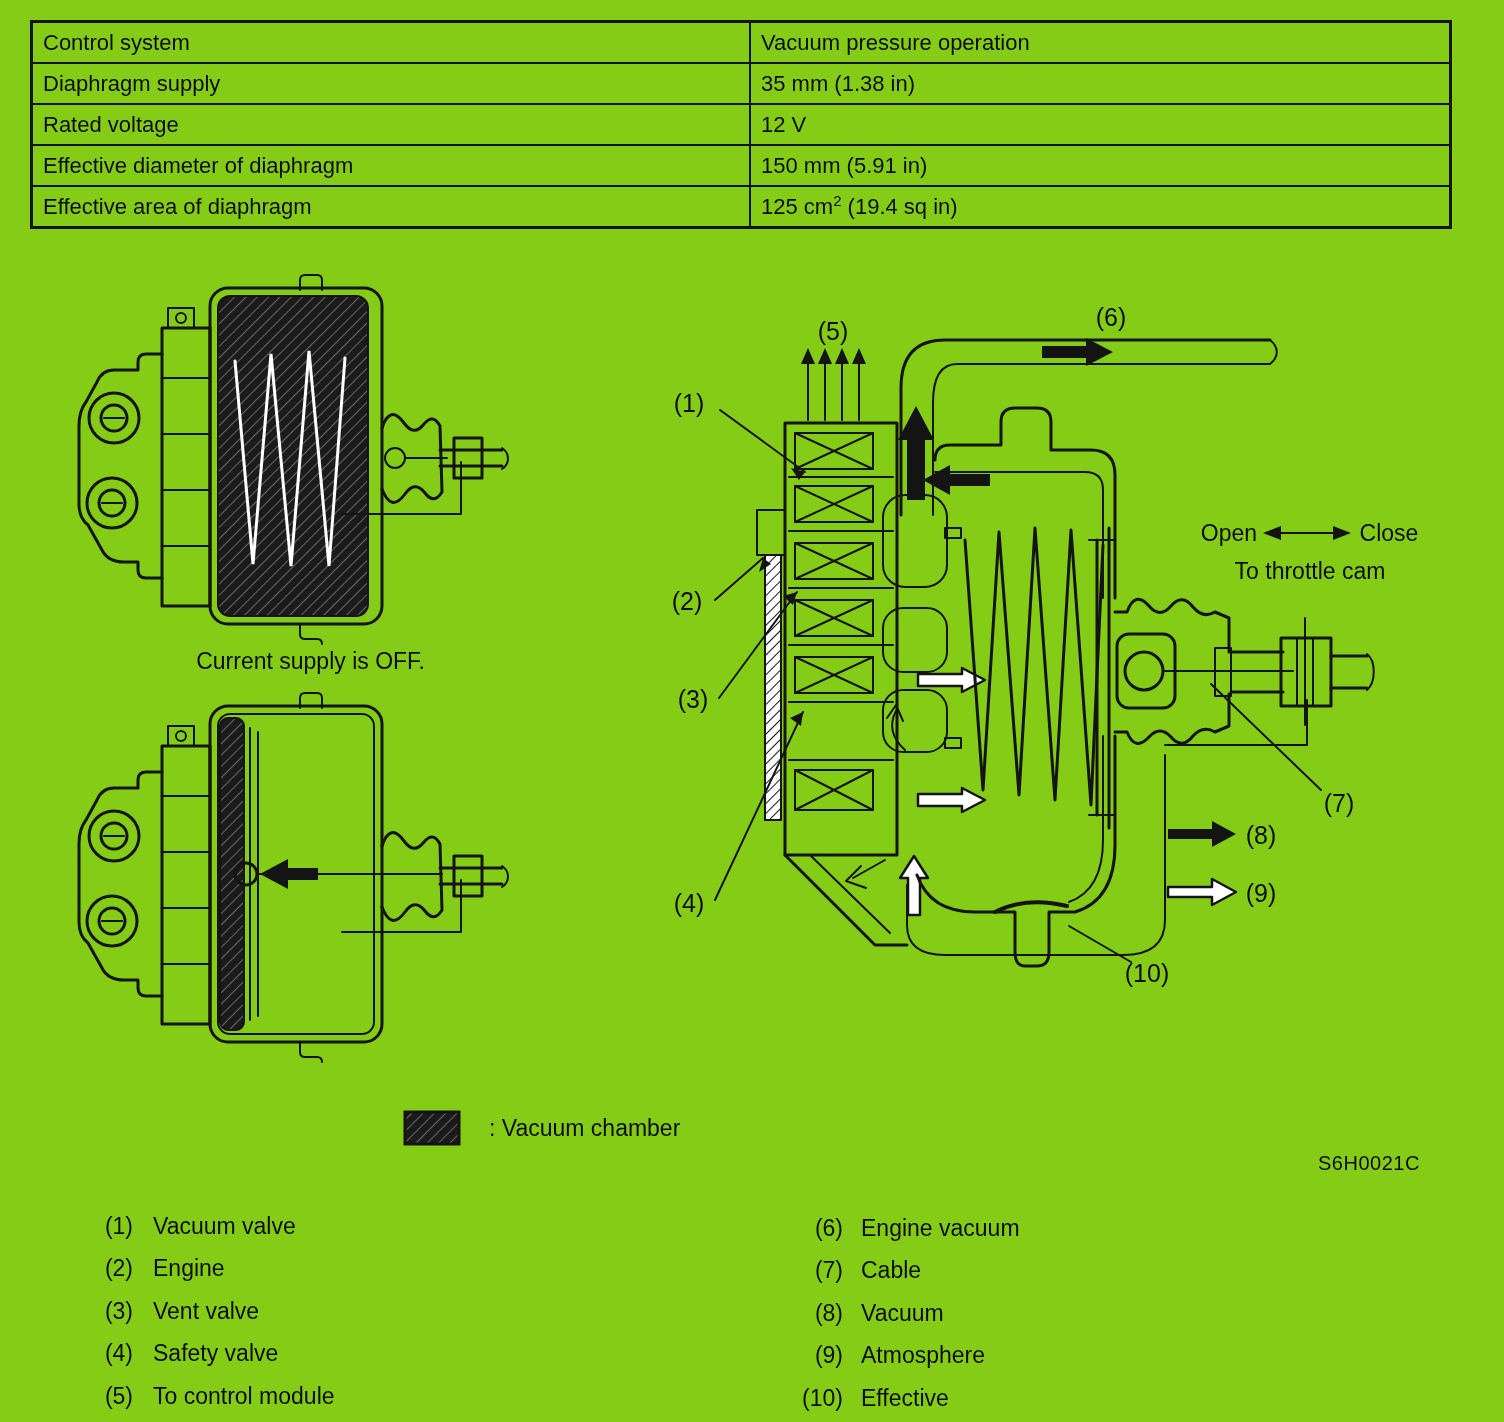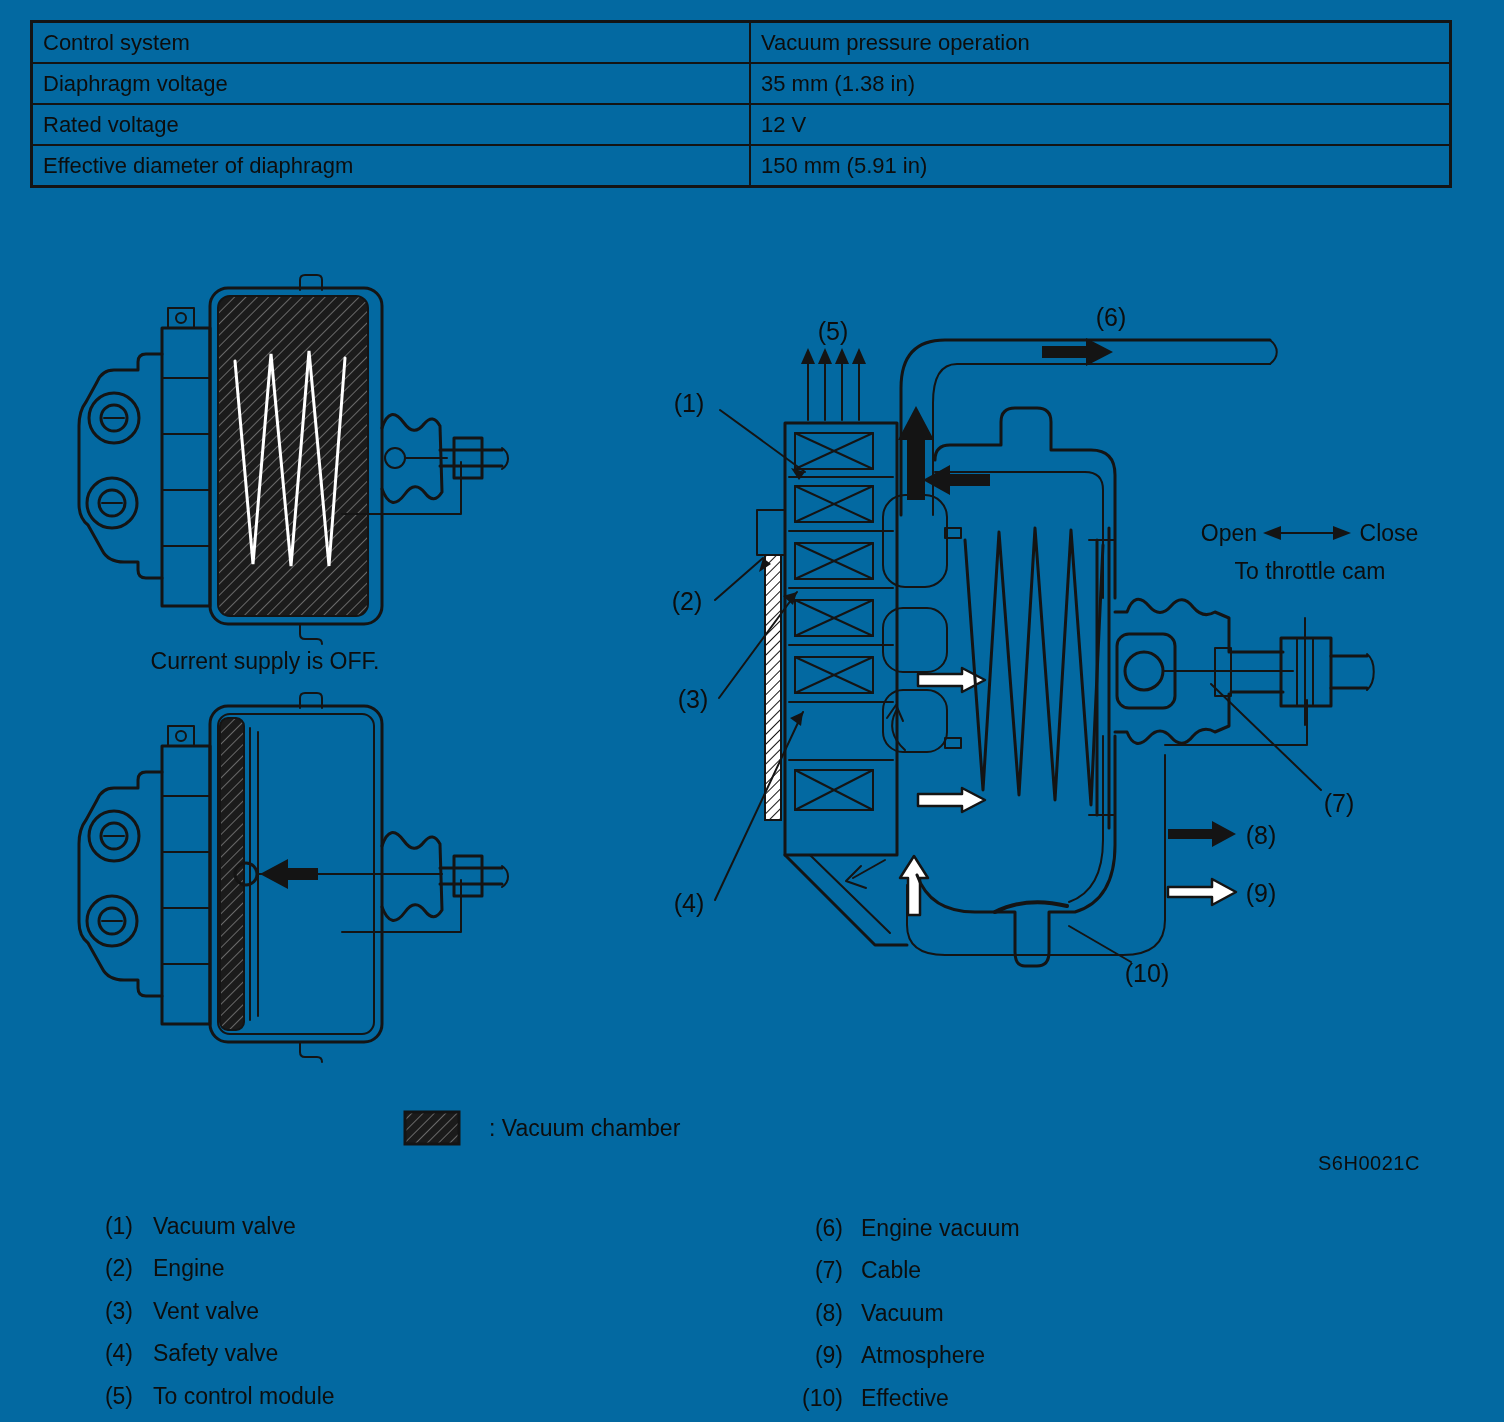--- a/index.html
+++ b/index.html
@@ -1,27 +1,27 @@
 <!DOCTYPE html>
 <html><head>
 <meta charset="utf-8">
 <style>
   html,body{margin:0;padding:0;background:#fff;}
-  .page{position:relative;width:1504px;height:1422px;background:#0369a1;overflow:hidden;
+  .page{position:relative;width:1504px;height:1422px;background:#84cc16;overflow:hidden;
         font-family:"Liberation Sans","DejaVu Sans",sans-serif;color:#0d0d0d;}
   .abs{position:absolute;}
 
   
   table.spec{border-collapse:collapse;width:1422px;border:3px solid #141414;table-layout:fixed;}
   table.spec td{border:2px solid #141414;height:39px;font-size:22px;padding:0 0 0 10px;vertical-align:middle;}
   td.k{width:706px;}
   table.spec sup{font-size:15px;}
 
   
-  .caption{font-size:23px;text-align:center;}
+  .caption{font-size:23px;text-align:right;}
   .legend-row{display:flex;align-items:center;gap:28px;}
   .legend-label{font-size:23px;}
   .fig-code{font-size:20px;letter-spacing:0.5px;}
   .plist .prow{display:flex;align-items:center;height:42.5px;font-size:23px;}
   .plist .pnum{text-align:right;}
   .plist-l .pnum{width:48px;margin-right:20px;}
   .plist-r .pnum{width:58px;margin-right:18px;}
 
   
   .ln{fill:none;stroke:#141414;stroke-width:3;stroke-linecap:round;stroke-linejoin:round;}
@@ -39,30 +39,34 @@
 <div class="page">
 
   <div class="abs" style="left:30px;top:20px;">
     <table class="spec">
       <tbody>
         <tr>
           <td class="k">Control system</td>
           <td class="v">Vacuum pressure operation</td>
         </tr>
         <tr>
-          <td class="k">Diaphragm voltage</td>
+          <td class="k">Diaphragm supply</td>
           <td class="v">35 mm (1.38 in)</td>
         </tr>
         <tr>
           <td class="k">Rated voltage</td>
           <td class="v">12 V</td>
         </tr>
         <tr>
           <td class="k">Effective diameter of diaphragm</td>
           <td class="v">150 mm (5.91 in)</td>
+        </tr>
+        <tr>
+          <td class="k">Effective area of diaphragm</td>
+          <td class="v"><span>125 cm</span><sup>2</sup><span> (19.4 sq in)</span></td>
         </tr>
       </tbody>
     </table>
   </div>
 
   <svg class="abs" style="left:50px;top:266px;" width="470" height="384" viewBox="0 0 470 384">
     <defs>
       <pattern id="vacA" width="8" height="8" patternUnits="userSpaceOnUse" patternTransform="rotate(45)">
         <rect width="8" height="8" fill="#1b1b1b"></rect>
         <line x1="0" y1="0" x2="0" y2="8" stroke="#7d7d7d" stroke-width="1.6"></line>

